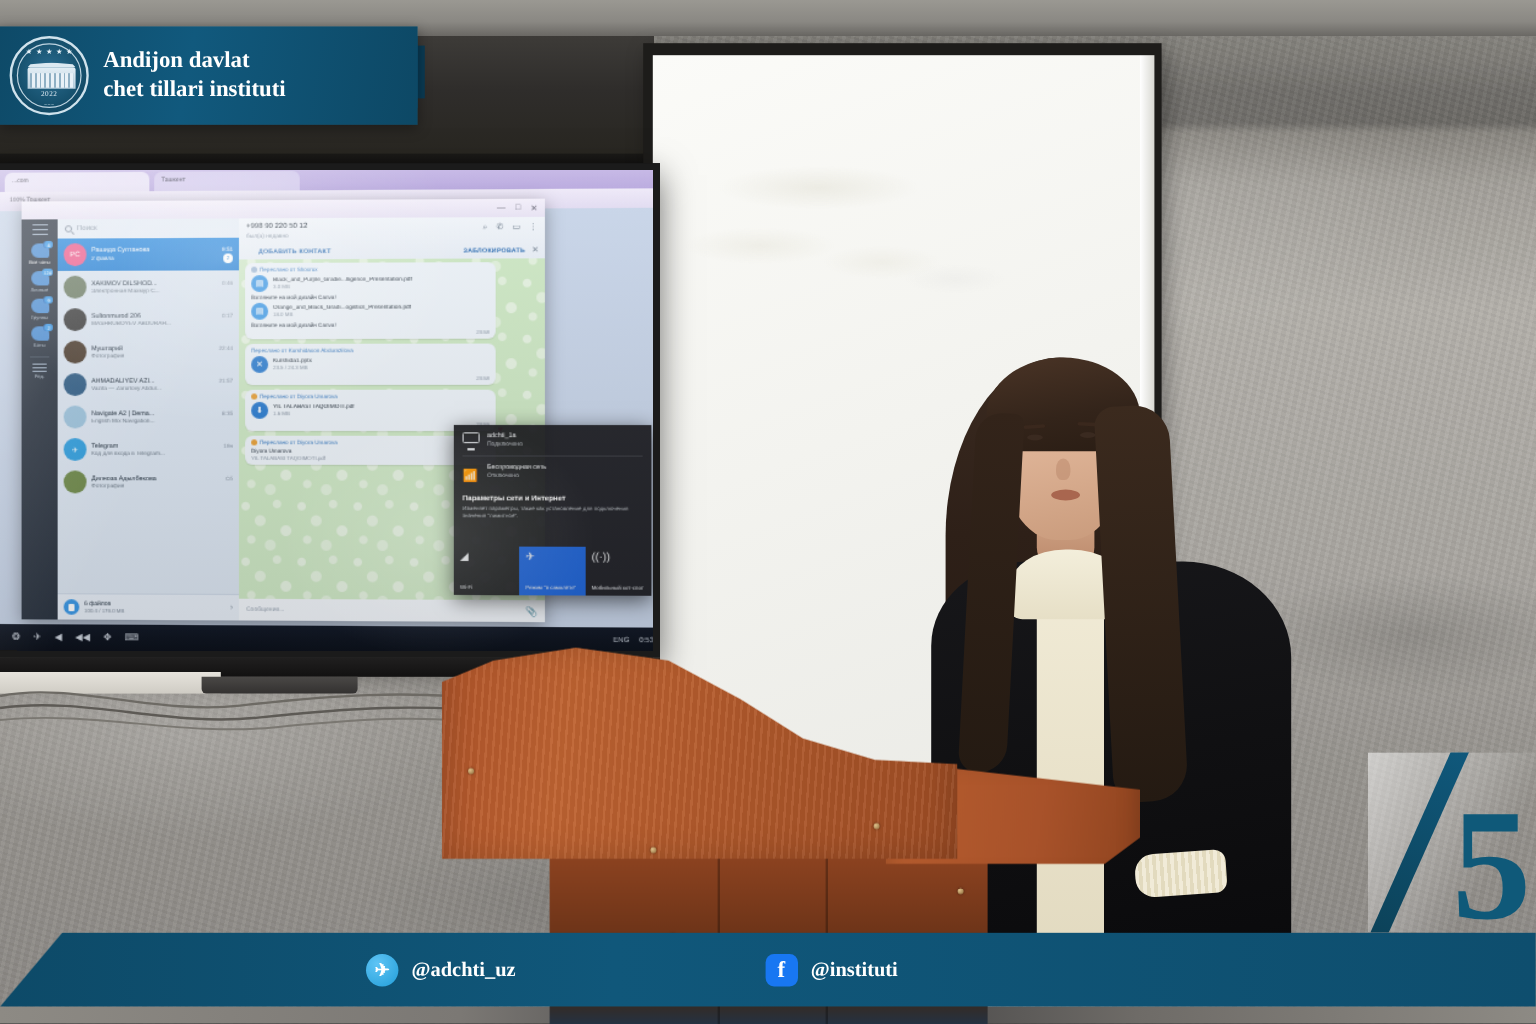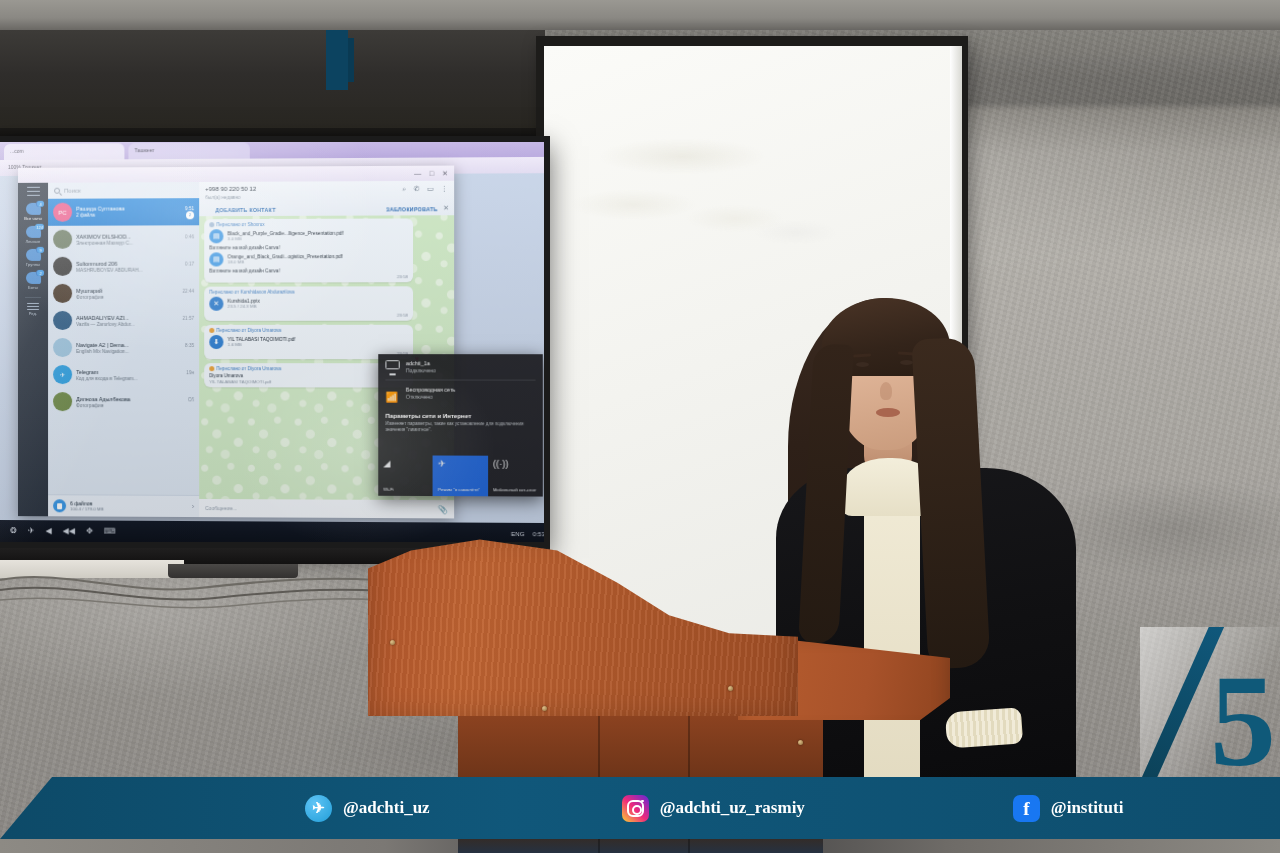--- a/index.html
+++ b/index.html
@@ -879,32 +879,46 @@
   </div>
 
   <div class="wm">
     <div class="wm-bg"></div>
     <div class="wm-slash"></div>
     <div class="wm-five">5</div>
   </div>
 
   <div class="hdr-step2"></div>
   <div class="hdr-step1"></div>
+  <div class="hdr">
+    <div class="emblem">
+      <div class="emb-ring"></div>
+      <div class="emb-stars">
+        <span>★</span>
+          <span>★</span>
+          <span>★</span>
+          <span>★</span>
+          <span>★</span>
+      </div>
+      <div class="emb-bldg">
+        <div class="emb-cols"></div>
+      </div>
+      <div class="emb-year">2022</div>
+      <div class="emb-arc">~~~</div>
+    </div>
+    <div class="hdr-text">
+      <div class="hdr-l1">Andijon davlat</div>
+      <div class="hdr-l2">chet tillari instituti</div>
+    </div>
+  </div>
 
   <div class="footer">
     <div class="foot-item tg-i">
       <span class="sico telegram">✈</span>
       <span>@adchti_uz</span>
-    </div>
-    <div class="foot-item ig-i">
-      <span class="sico instagram">
-        <span class="ig-sq"></span>
-          <span class="ig-dot"></span>
-      </span>
-      <span>@adchti_uz_rasmiy</span>
     </div>
     <div class="foot-item fb-i">
       <span class="sico facebook">
           <span class="fb-f">f</span>
         </span>
       <span>@instituti</span>
     </div>
   </div>
 
   <div class="filmstrip"></div>

